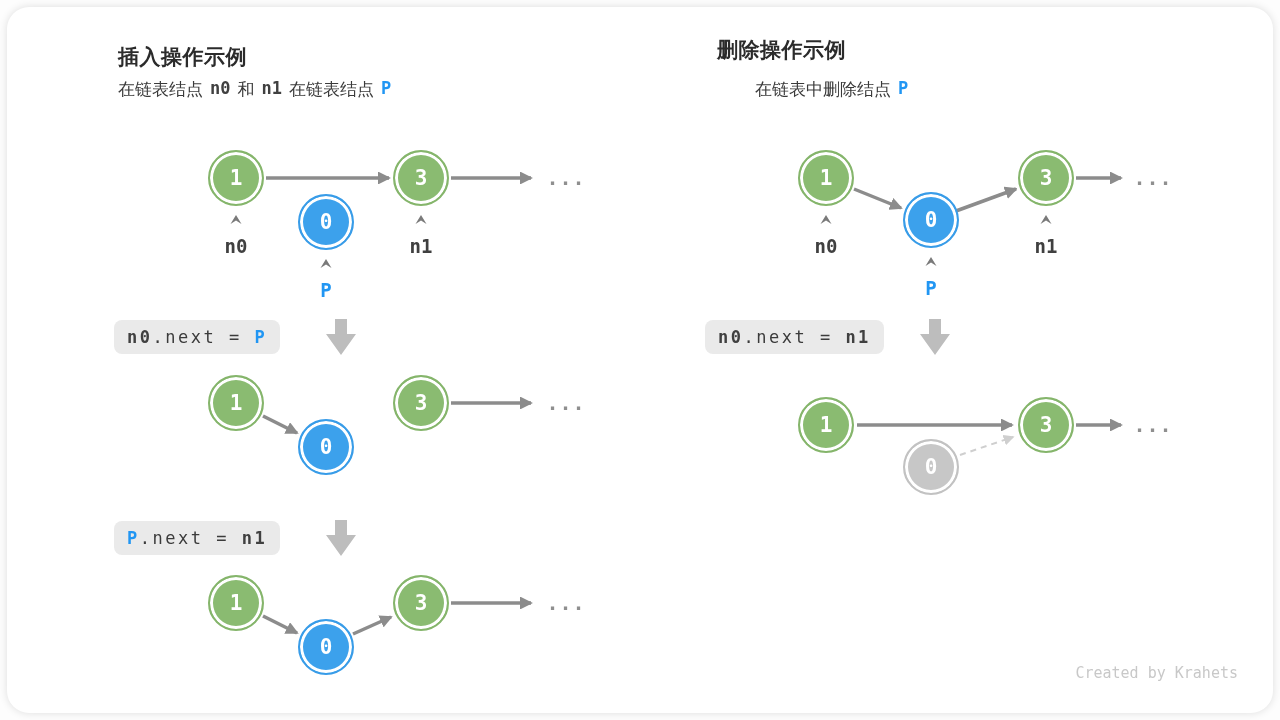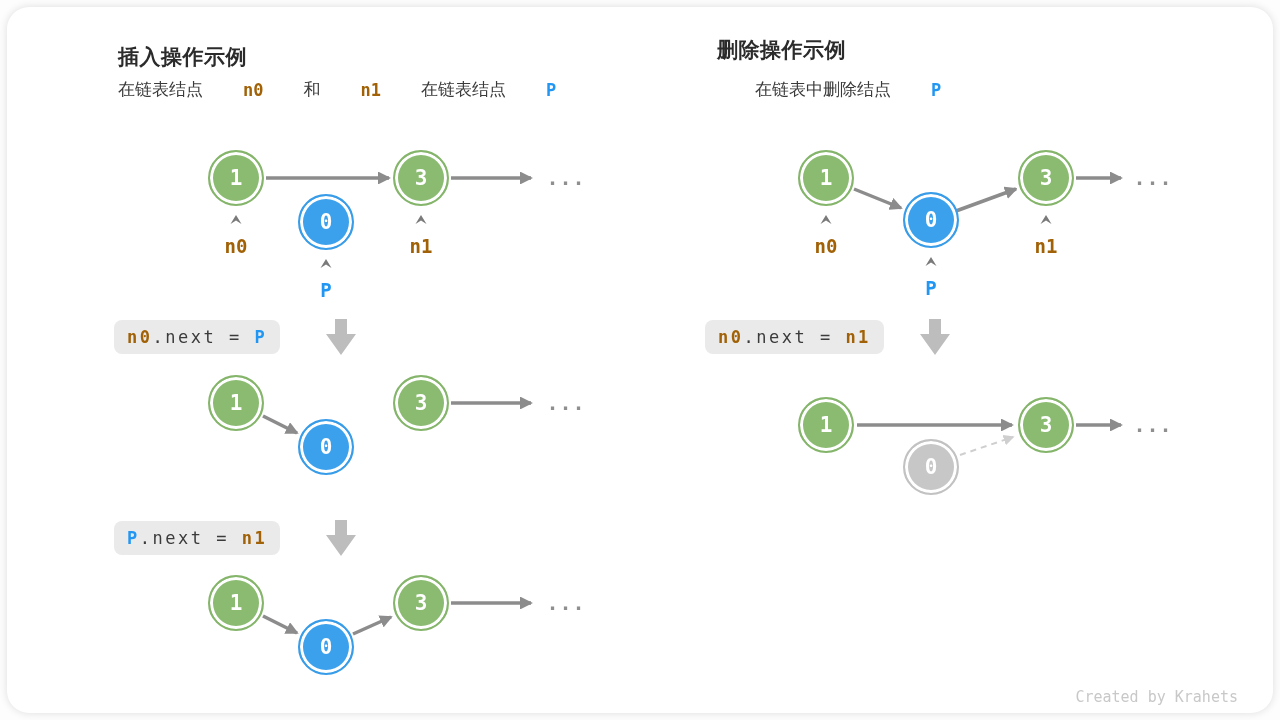--- a/index.html
+++ b/index.html
@@ -9,28 +9,28 @@
   }
   .card{
     position:absolute;left:7px;top:7px;width:1266px;height:706px;
     background:#ffffff;border-radius:22px;box-shadow:0 0 8px rgba(0,0,0,0.13);
   }
   .layer{position:absolute;left:0;top:0;width:1280px;height:720px;}
   .title{
     position:absolute;font-size:21px;font-weight:bold;color:#2b2b2b;letter-spacing:0.5px;
   }
   .subtitle{
-    position:absolute;font-size:17px;color:#3a3a3a;display:flex;align-items:center;gap:33px;
+    position:absolute;font-size:17px;color:#3a3a3a;display:flex;
   }
   .subtitle .tok{white-space:pre;}
   .code-ident{
     font-family:"DejaVu Sans Mono","Liberation Mono",monospace;
     font-weight:bold;font-size:17px;margin:0 7px;white-space:pre;
   }
-  .green-txt{color:#a16207;}
+  .green-txt{color:#404040;}
   .blue-txt{color:#2196f3;}
   .node{
     position:absolute;width:56px;height:56px;border-radius:50%;
     box-sizing:border-box;display:flex;align-items:center;justify-content:center;
     font-family:"DejaVu Sans Mono","Liberation Mono",monospace;
     font-weight:bold;font-size:21px;color:#ffffff;
     box-shadow:inset 0 0 0 3px #ffffff;
   }
   .node-green{background:#8abb71;border:2px solid #85b56b;}
   .node-blue{background:#3ca1ec;border:2px solid #389ce8;}
@@ -50,21 +50,21 @@
     display:flex;align-items:center;padding:0 13px;
     font-family:"DejaVu Sans Mono","Liberation Mono",monospace;
     font-size:17px;letter-spacing:2.5px;color:#3b3b3b;white-space:pre;
   }
   .codebox .lhs,.codebox .rhs{font-weight:bold;}
   .down-arrow{
     position:absolute;width:30px;height:36px;background:#bdbdbd;
     clip-path:polygon(30% 0,70% 0,70% 42%,100% 42%,50% 100%,0 42%,30% 42%);
   }
   .watermark{
-    position:absolute;right:42px;top:688px;
+    position:absolute;right:42px;top:664px;
     font-family:"DejaVu Sans Mono","Liberation Mono",monospace;
     font-size:15px;color:#c8c8c8;
   }
 </style>
 </head>
 <body>
 
 <div class="card"></div>
 
 <svg class="layer" width="1280" height="720" viewBox="0 0 1280 720">

